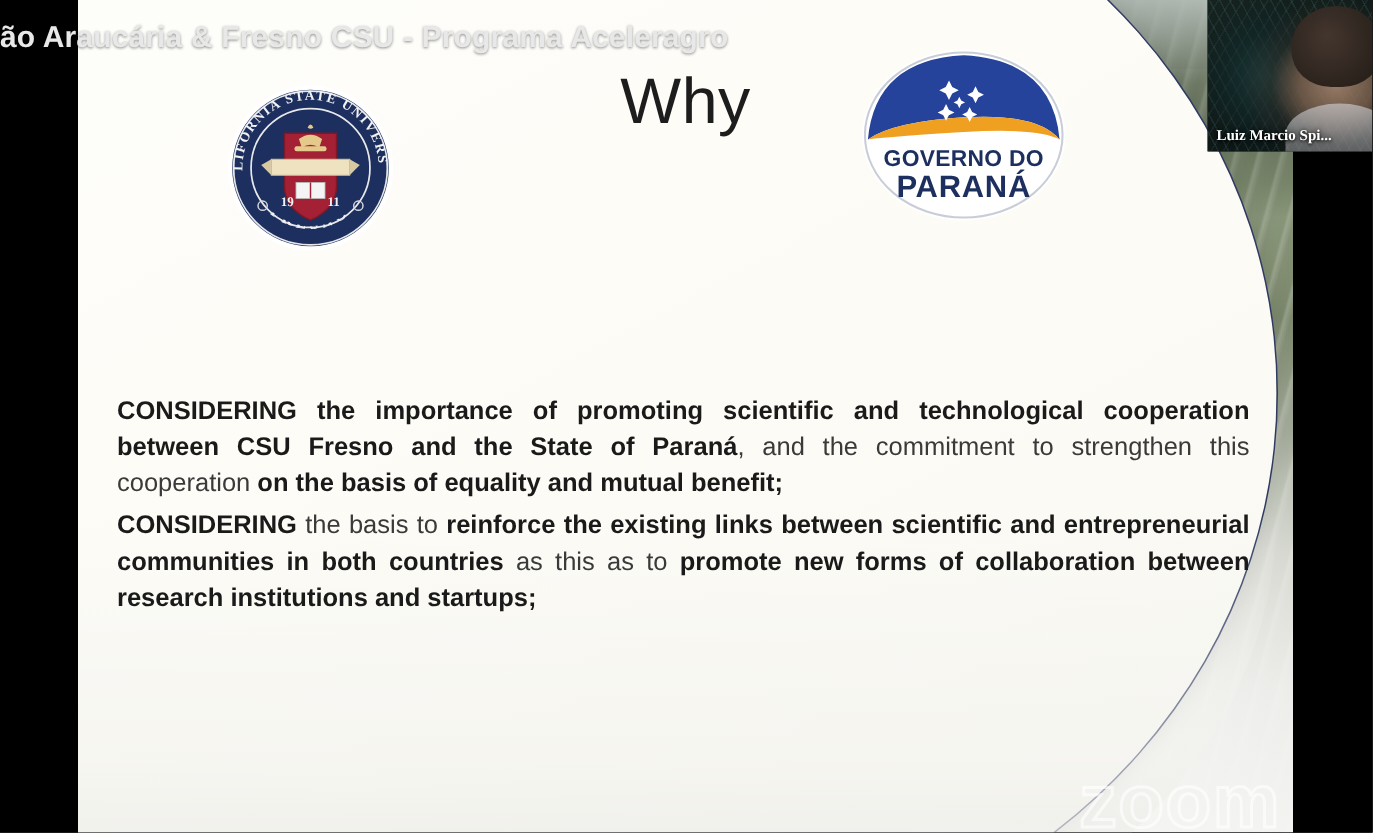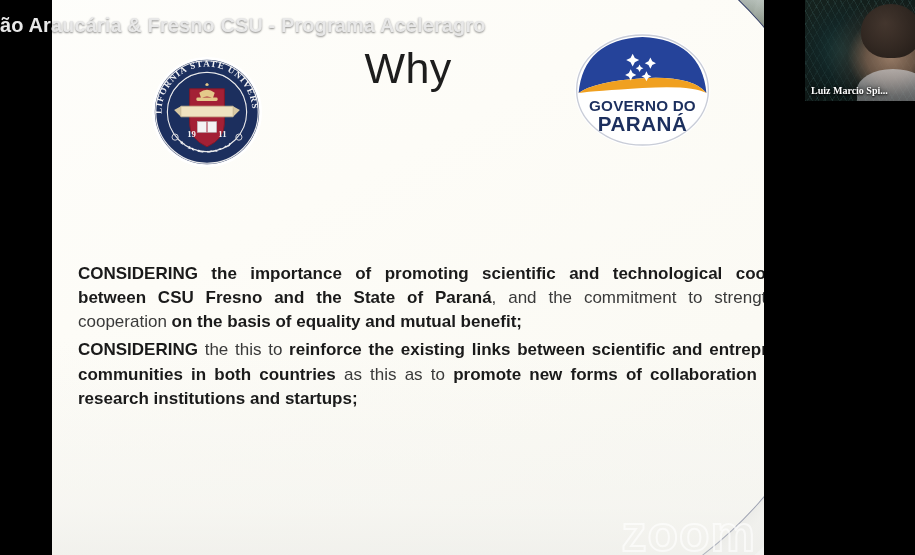--- a/index.html
+++ b/index.html
@@ -33,21 +33,21 @@
     right: 0; top: 0;
     width: 53px; height: 555px;
     background: #000;
     z-index: 40;
   }
 
   
   .slide {
     position: absolute;
     left: 52px; top: 0;
-    width: 712px; height: 555px;
+    width: 810px; height: 555px;
     overflow: hidden;
     background: #a3a3a3;
   }
 
   
   .slide-photo {
     position: absolute;
     inset: 0;
     background:
       
@@ -331,21 +331,21 @@
         <text x="70" y="80" font-family="Liberation Sans, sans-serif" font-size="15.5" font-weight="bold" fill="#1c2f5e" text-anchor="middle" letter-spacing="0.2">GOVERNO DO</text>
         <text x="70" y="101" font-family="Liberation Sans, sans-serif" font-size="21" font-weight="bold" fill="#1c2f5e" text-anchor="middle" letter-spacing="0.5">PARANÁ</text>
       </svg>
     </div>
 
     <div class="body-copy">
       <p>
         <span class="b">CONSIDERING the importance of promoting scientific and technological cooperation between CSU Fresno and the State of Paraná</span><span class="n">, and the commitment to strengthen this cooperation </span><span class="b">on the basis of equality and mutual benefit;</span>
       </p>
       <p>
-        <span class="b">CONSIDERING</span><span class="n"> the this to </span><span class="b">reinforce the existing links between scientific and entrepreneurial communities in both countries</span><span class="n"> as this as to </span><span class="b">promote new forms of collaboration between research institutions and startups;</span>
+        <span class="b">CONSIDERING</span><span class="n"> the basis to </span><span class="b">reinforce the existing links between scientific and entrepreneurial communities in both countries</span><span class="n"> as this as to </span><span class="b">promote new forms of collaboration between research institutions and startups;</span>
       </p>
     </div>
 
     <div class="zoom-watermark">zoom</div>
   </div>
 
   <div class="bar-left"></div>
   <div class="bar-right"></div>
 
   <div class="meeting-title">ão Araucária &amp; Fresno CSU - Programa Aceleragro</div>

